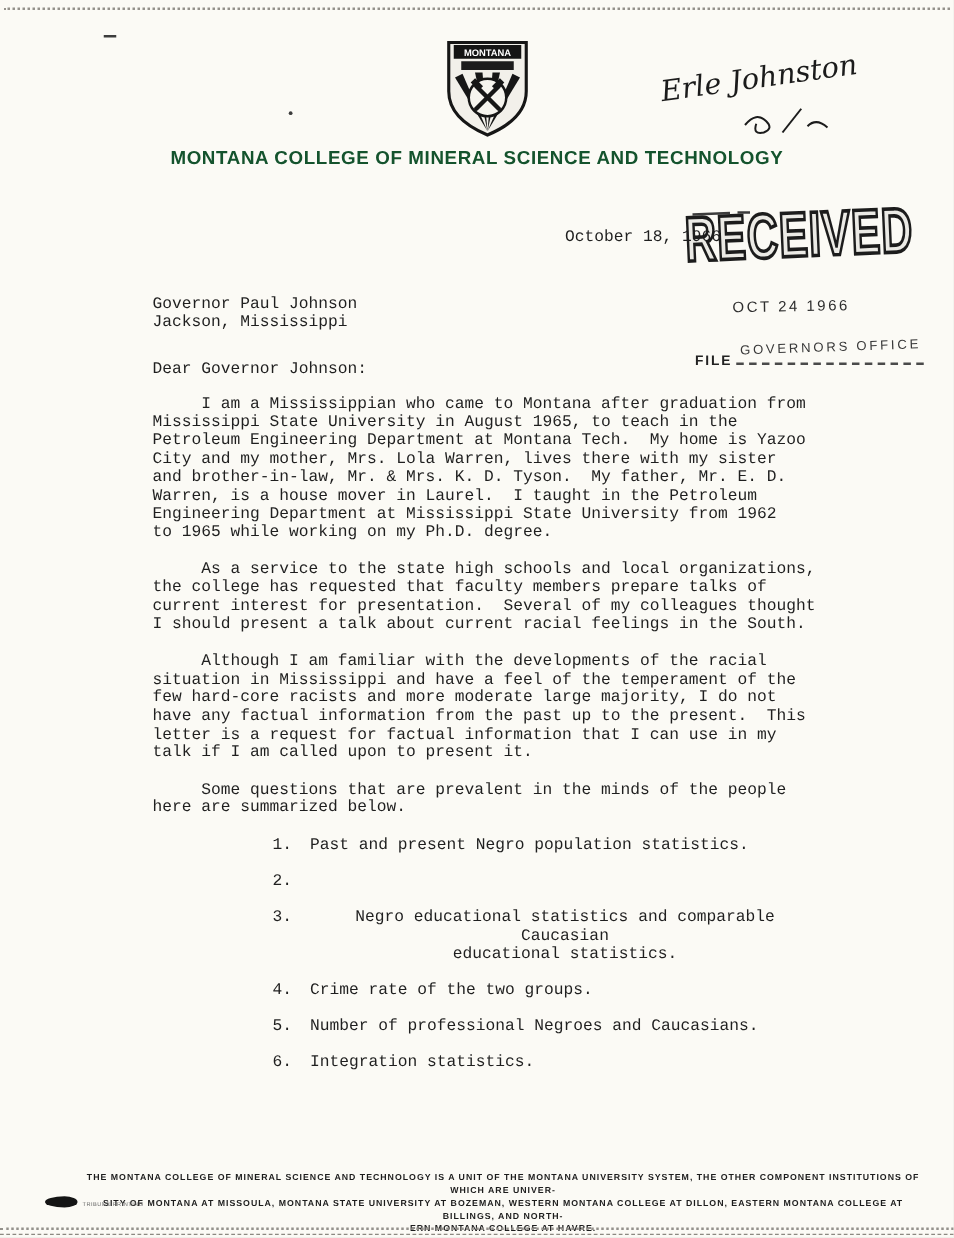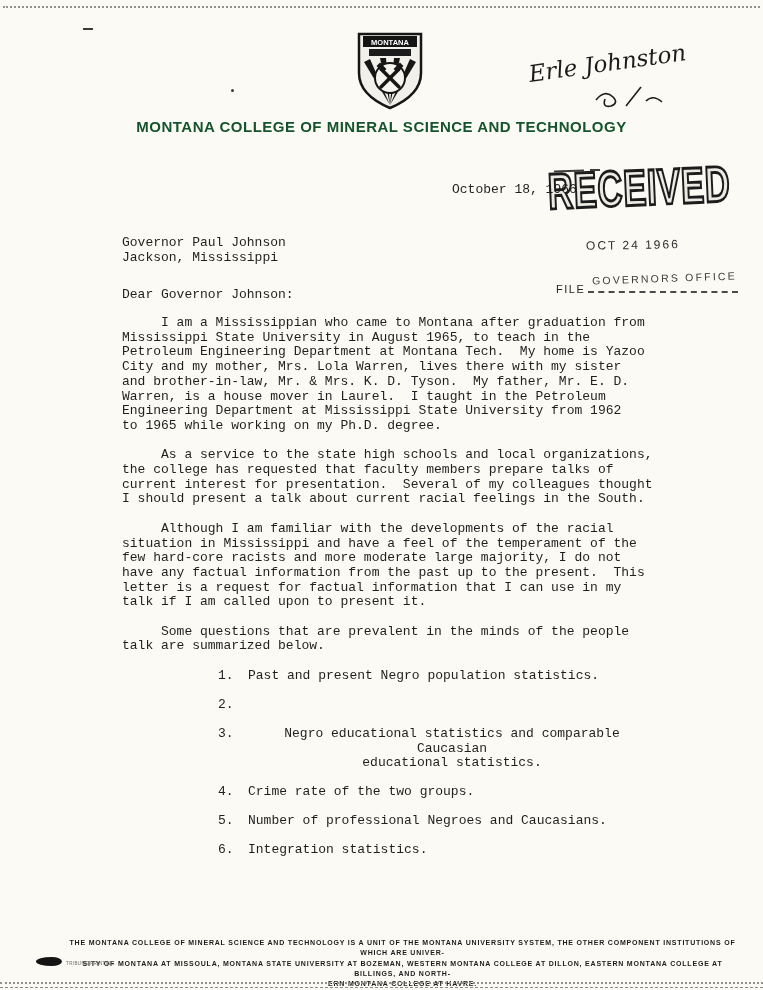--- a/index.html
+++ b/index.html
@@ -49,21 +49,21 @@
     font-family:"Liberation Sans",sans-serif; font-size:12px;
     letter-spacing:2px; color:#2e2e2e; transform:rotate(-1deg);
   }
   .office {
     position:absolute; left:592px; top:272px;
     font-family:"Liberation Sans",sans-serif; font-size:10.5px;
     letter-spacing:2.2px; color:#383838; transform:rotate(-2deg); white-space:nowrap;
   }
   .file-row {
     position:absolute; left:556px; top:283px;
-    font-family:"Liberation Sans",sans-serif; font-size:11px; font-weight:normal;
+    font-family:"Liberation Sans",sans-serif; font-size:11px; font-weight:bold;
     letter-spacing:1.5px; color:#222; white-space:nowrap;
   }
   .file-line { display:inline-block; width:150px; height:9px; margin-left:3px; border-bottom:2px dashed #4a4a4a; }
 
   .recipient { position:absolute; left:122px; top:236px; font-size:13px; line-height:14.7px; white-space:pre-line; }
   .salutation { position:absolute; left:122px; top:287px; font-size:13px; }
 
   .body-block { position:absolute; left:122px; top:316px; width:534px; font-size:13px; line-height:14.7px; }
   .para { white-space:pre-wrap; margin-bottom:14.7px; }
   .qlist { margin-left:96px; }
@@ -153,21 +153,21 @@
 the college has requested that faculty members prepare talks of
 current interest for presentation.  Several of my colleagues thought
 I should present a talk about current racial feelings in the South.</div>
     <div class="para">     Although I am familiar with the developments of the racial
 situation in Mississippi and have a feel of the temperament of the
 few hard-core racists and more moderate large majority, I do not
 have any factual information from the past up to the present.  This
 letter is a request for factual information that I can use in my
 talk if I am called upon to present it.</div>
     <div class="para">     Some questions that are prevalent in the minds of the people
-talk are summarized below.</div>
+here are summarized below.</div>
 
     <div class="qlist">
       <div class="list-item">
         <span class="num">1.</span>
         <span class="li-text">Past and present Negro population statistics.</span>
       </div>
       <div class="list-item">
         <span class="num">2.</span>
       </div>
       <div class="list-item">

